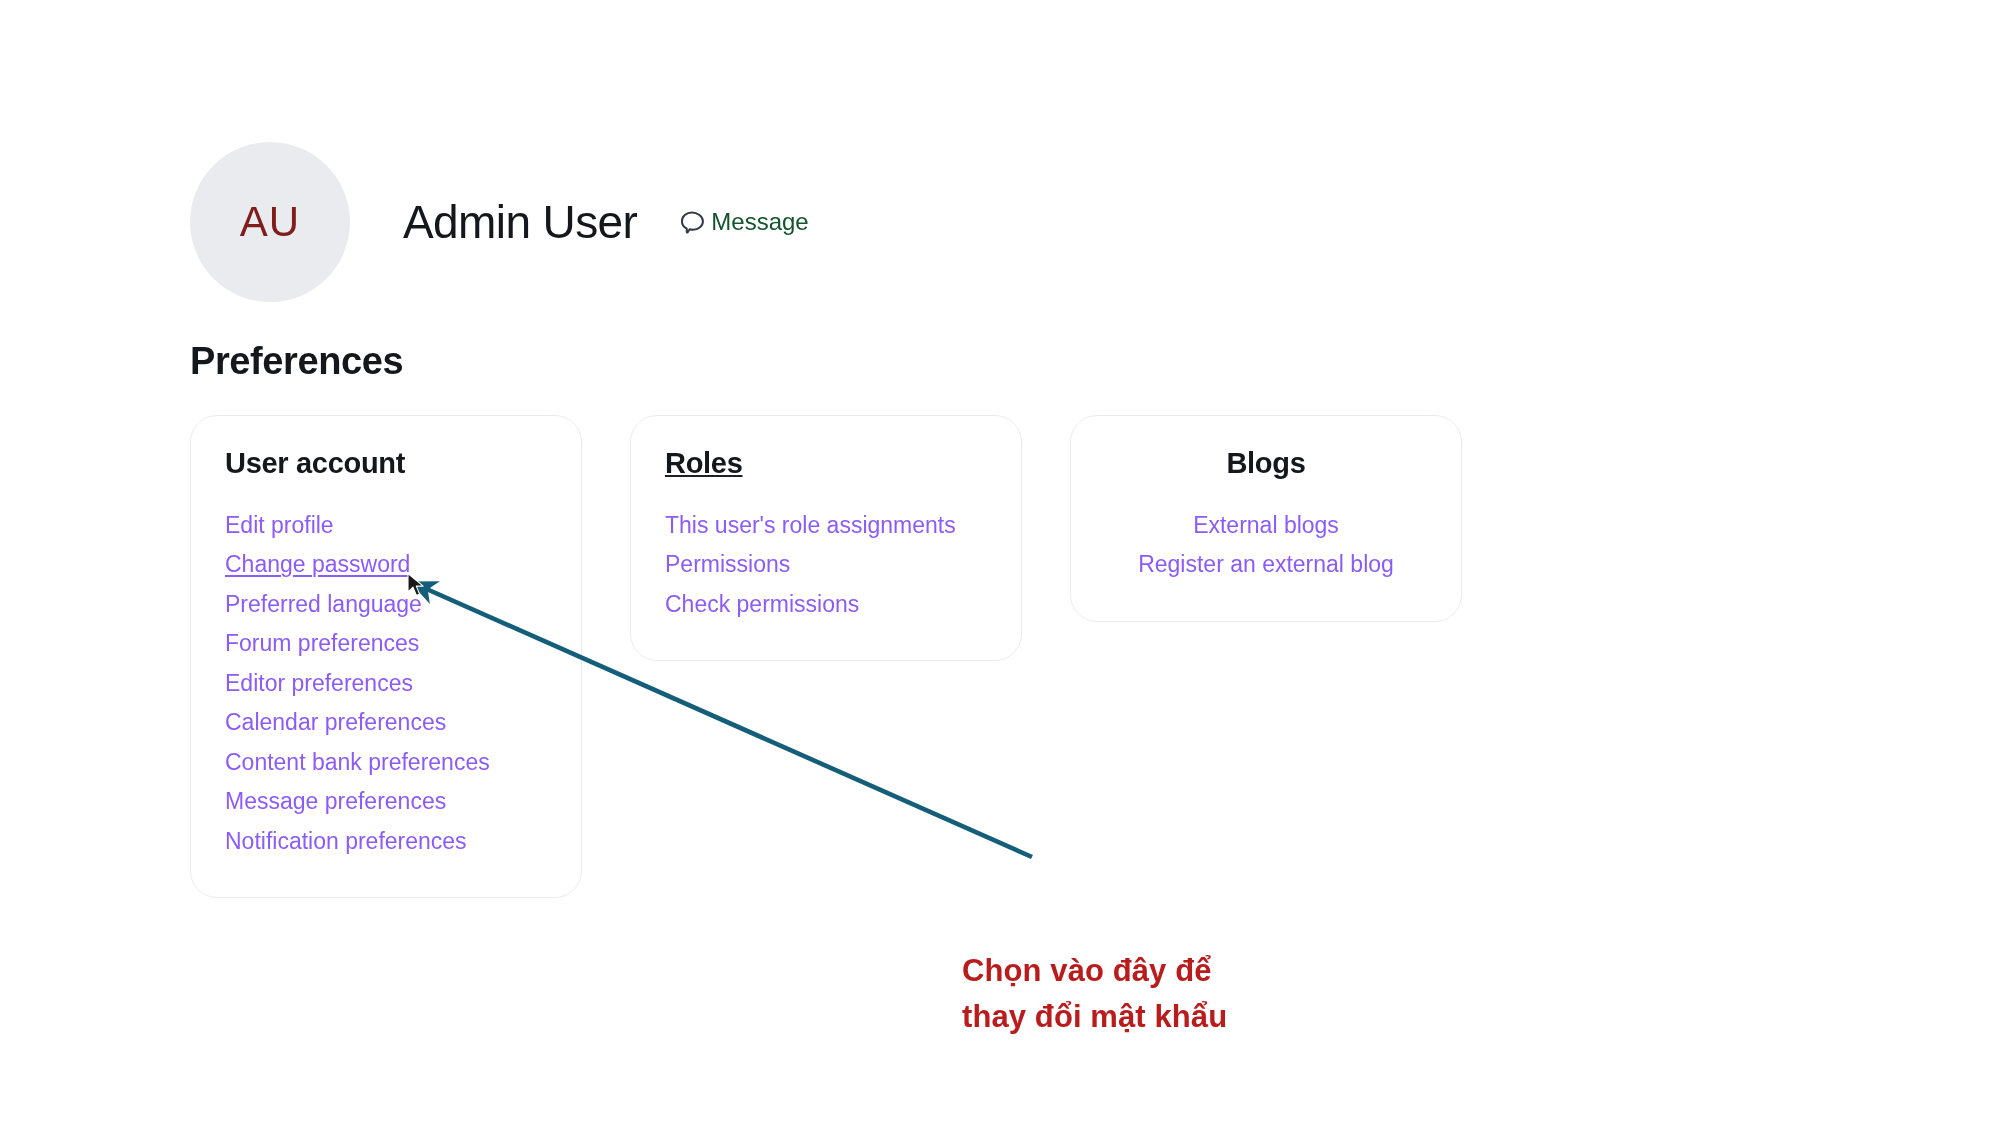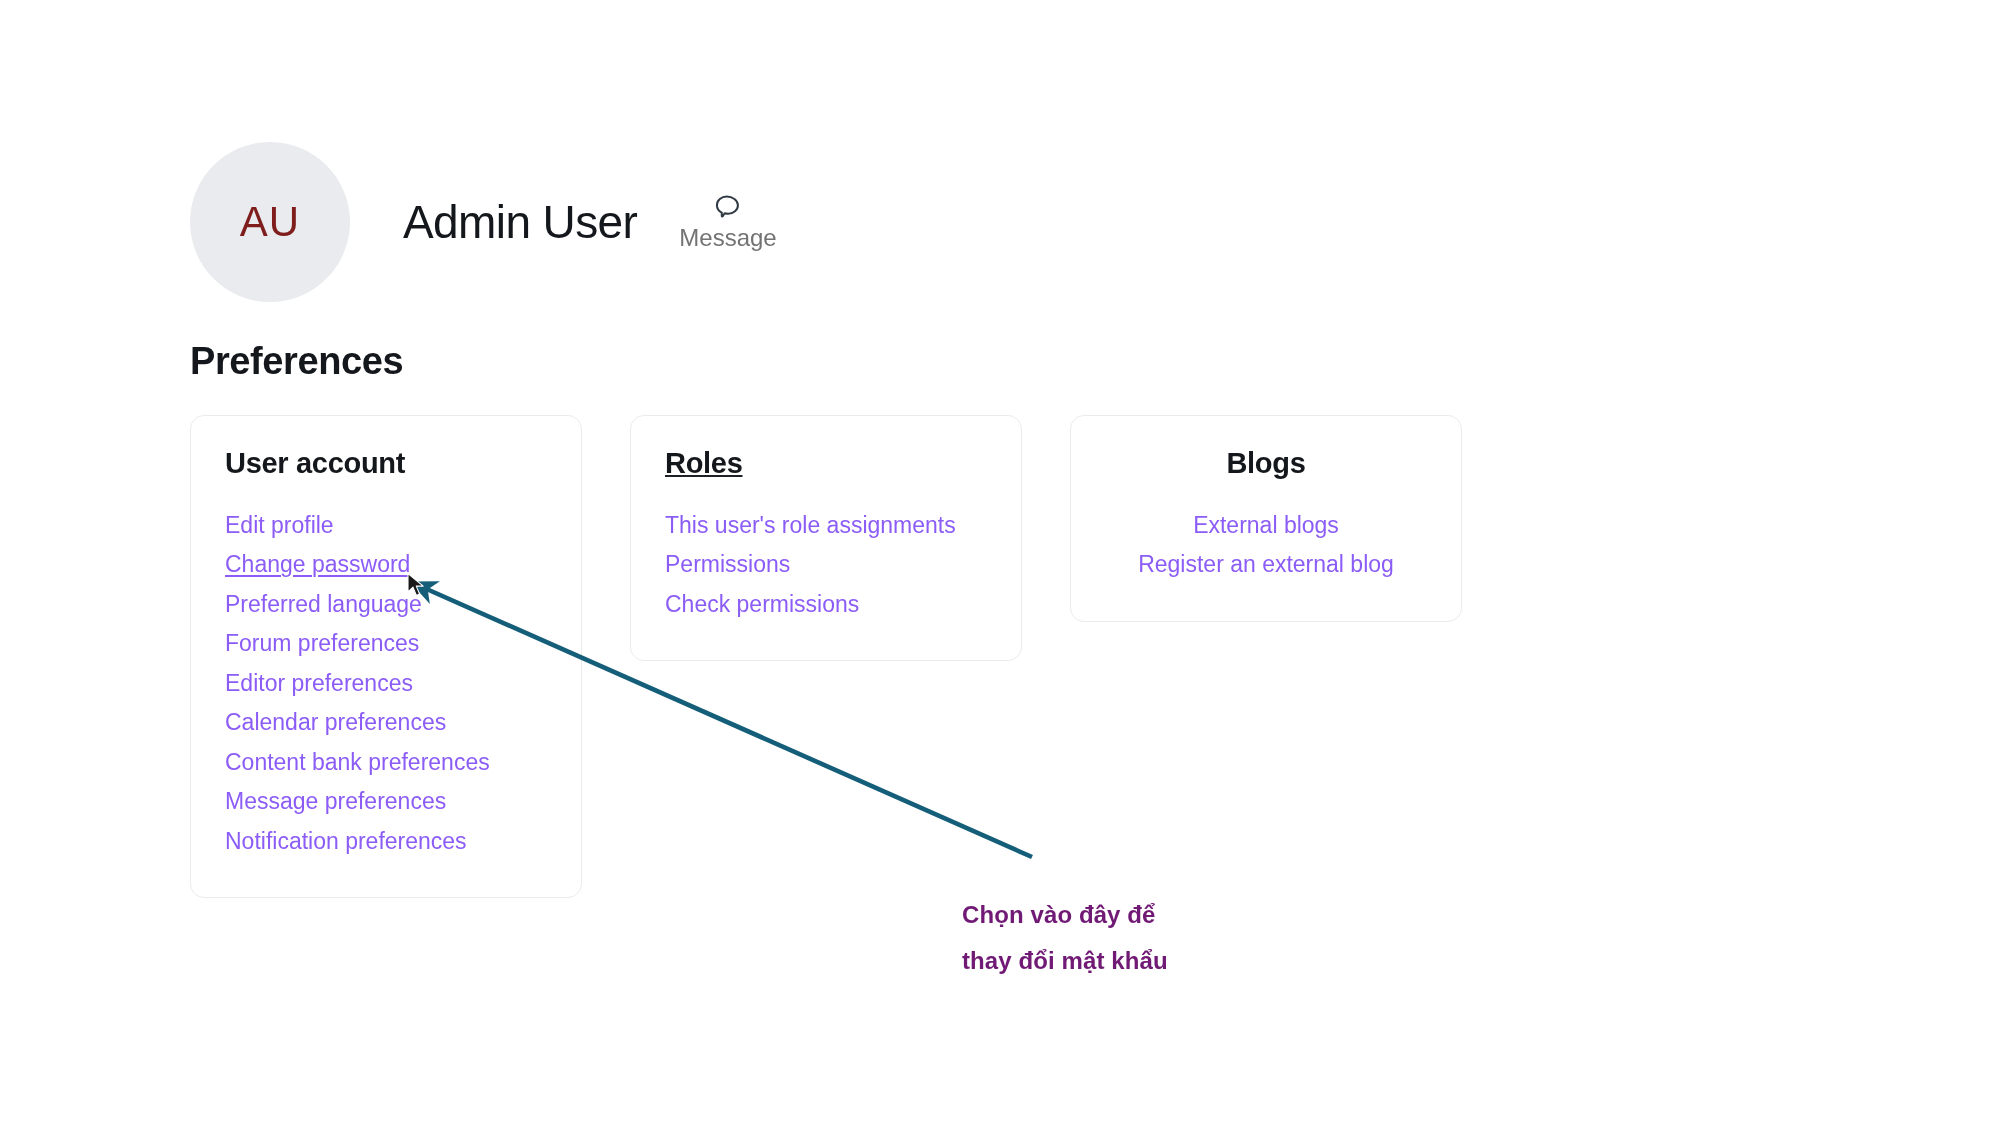--- a/index.html
+++ b/index.html
@@ -57,25 +57,24 @@
     letter-spacing: -0.6px;
     color: #14181c;
     white-space: nowrap;
   }
   .message-link {
     margin-left: 42px;
     display: flex;
     align-items: center;
     gap: 4px;
     text-decoration: none;
-    color: #737373;
+    color: #14532d;
     font-size: 24px;
     white-space: nowrap;
     cursor: pointer;
-    flex-direction: column;
   }
   .message-icon {
     display: block;
     width: 28px;
     height: 28px;
     color: #2f3a44;
   }
 
   
   .page-title {
@@ -95,21 +94,21 @@
     left: 190px;
     top: 415px;
     width: 1275px;
     display: flex;
     align-items: flex-start;
     gap: 48px;
   }
   .card {
     background: #ffffff;
     border: 1px solid #e9ecef;
-    border-radius: 14px;
+    border-radius: 27px;
     box-sizing: border-box;
     padding: 32px 34px 36px 34px;
   }
   .card-user-account { width: 392px; }
   .card-roles        { width: 392px; text-decoration: underline; }
   .card-blogs        { width: 392px; text-align: center; }
 
   .card-title {
     font-size: 29px;
     font-weight: 700;
@@ -142,24 +141,24 @@
   
   .annotation-layer {
     position: absolute;
     left: 0; top: 0;
     width: 2000px; height: 1125px;
     pointer-events: none;
   }
   .annotation-text {
     position: absolute;
     left: 962px;
-    top: 892px;
-    font-size: 24px;
+    top: 948px;
+    font-size: 31px;
     font-weight: 700;
-    color: #701a75;
+    color: #b91c1c;
     line-height: 46px;
     white-space: pre-line;
     letter-spacing: 0.1px;
   }
   .cursor-pointer {
     position: absolute;
     left: 406px;
     top: 572px;
   }
 </style>

